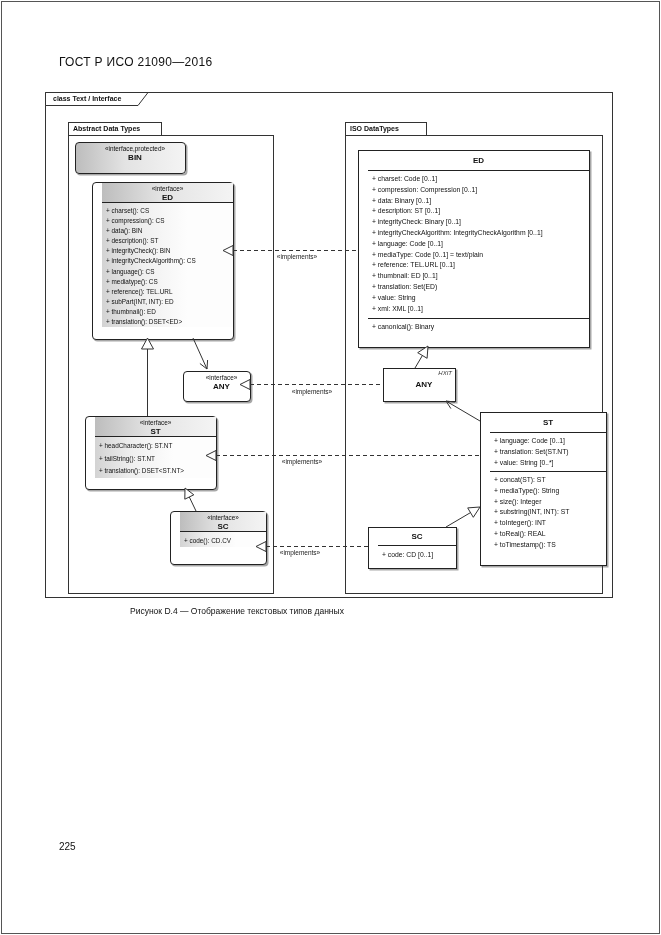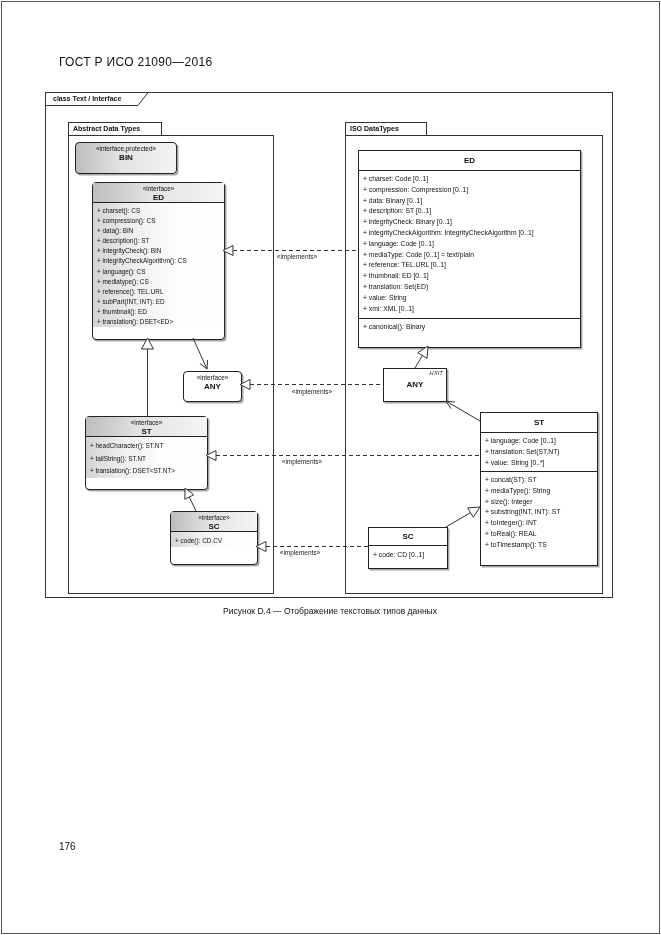--- a/index.html
+++ b/index.html
@@ -1,38 +1,38 @@
 <!DOCTYPE html>
 <html><head>
 <meta charset="utf-8">
 <style>
   html,body{margin:0;padding:0;background:#fff;}
   #page{position:relative;width:661px;height:935px;background:#fff;
         font-family:"Liberation Sans",sans-serif;color:#111;overflow:hidden;}
   .page-border{position:absolute;inset:1px;border:1px solid #555;pointer-events:none;}
   .doc-header{position:absolute;left:59px;top:55px;font-size:12px;font-weight:normal;letter-spacing:.3px;}
   .page-number{position:absolute;left:59px;top:841px;font-size:10px;}
-  .caption{position:absolute;left:130px;top:606px;width:400px;text-align:center;font-size:8.5px;}
+  .caption{position:absolute;left:130px;top:606px;width:400px;font-size:8.5px;}
 
   
   .frame{position:absolute;left:45px;top:92px;width:566px;height:504px;border:1px solid #333;}
   .frame-tab-label{position:absolute;left:53px;top:95px;font-size:7px;font-weight:bold;z-index:7;}
 
   
   .pkg-tab{position:absolute;border:1px solid #333;background:#fff;z-index:1;}
   .pkg-body{position:absolute;border:1px solid #333;background:#fff;z-index:1;}
   .pkg-label{font-size:7px;font-weight:bold;padding:2px 4px 0 4px;white-space:nowrap;}
   #pkg-abs-tab{left:68px;top:122px;width:92px;height:13px;}
   #pkg-abs-body{left:68px;top:135px;width:204px;height:457px;}
   #pkg-iso-tab{left:345px;top:122px;width:80px;height:13px;}
   #pkg-iso-body{left:345px;top:135px;width:256px;height:457px;}
 
   
   .cls{position:absolute;border:1px solid #222;background:#fff;z-index:3;
-       box-shadow:1.5px 1.5px 0 rgba(60,60,60,.45);}
+       box-shadow:1.5px 1.5px 0 rgba(60,60,60,.45);padding-left:9px;}
   .cls.round{border-radius:4px;}
   .hdr{text-align:center;overflow:hidden;}
   .hdr.divided{border-bottom:1px solid #222;}
   .stereo{font-size:6.4px;line-height:8px;padding-top:2px;}
   .cname{font-weight:bold;font-size:8px;line-height:9px;}
   .rows{padding:3px 0 0 4px;white-space:nowrap;overflow:hidden;text-align:left;}
   .rows .row{overflow:hidden;}
   .ops{border-top:1px solid #222;}
   .grey-h{background:linear-gradient(90deg,#bdbdbd 0%,#e3e3e3 45%,#f4f4f4 100%);}
   .grey-b{background:linear-gradient(90deg,#d3d3d3 0%,#efefef 30%,#fdfdfd 65%);}
@@ -257,14 +257,14 @@
       <polygon points="480,507 473.3,517.3 467.7,507.9" fill="#fff"></polygon>
     </g>
   </svg>
 
   <div class="impl-label" id="impl-ed">«implements»</div>
   <div class="impl-label" id="impl-any">«implements»</div>
   <div class="impl-label" id="impl-st">«implements»</div>
   <div class="impl-label" id="impl-sc">«implements»</div>
 
   <div class="caption">Рисунок D.4 — Отображение текстовых типов данных</div>
-  <div class="page-number">176</div>
+  <div class="page-number">225</div>
 </div>
 
 </body></html>

